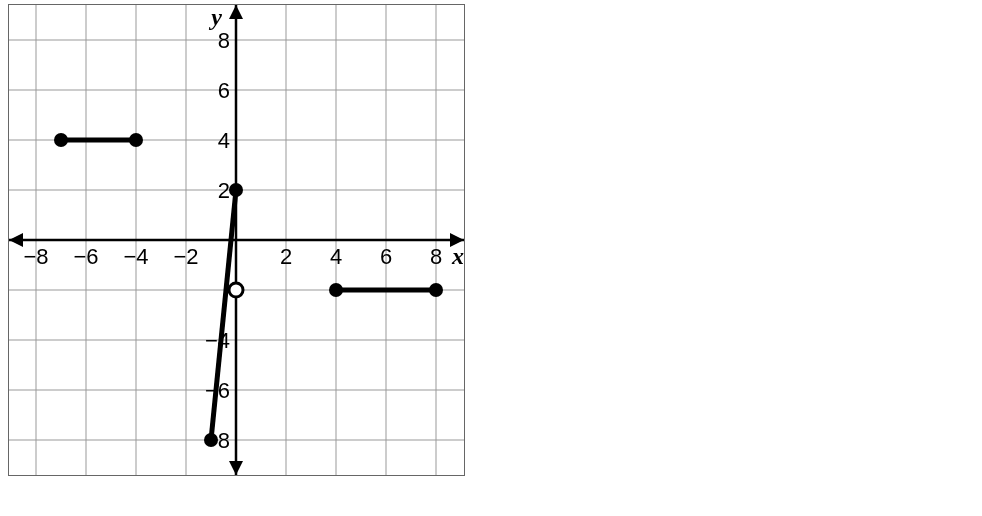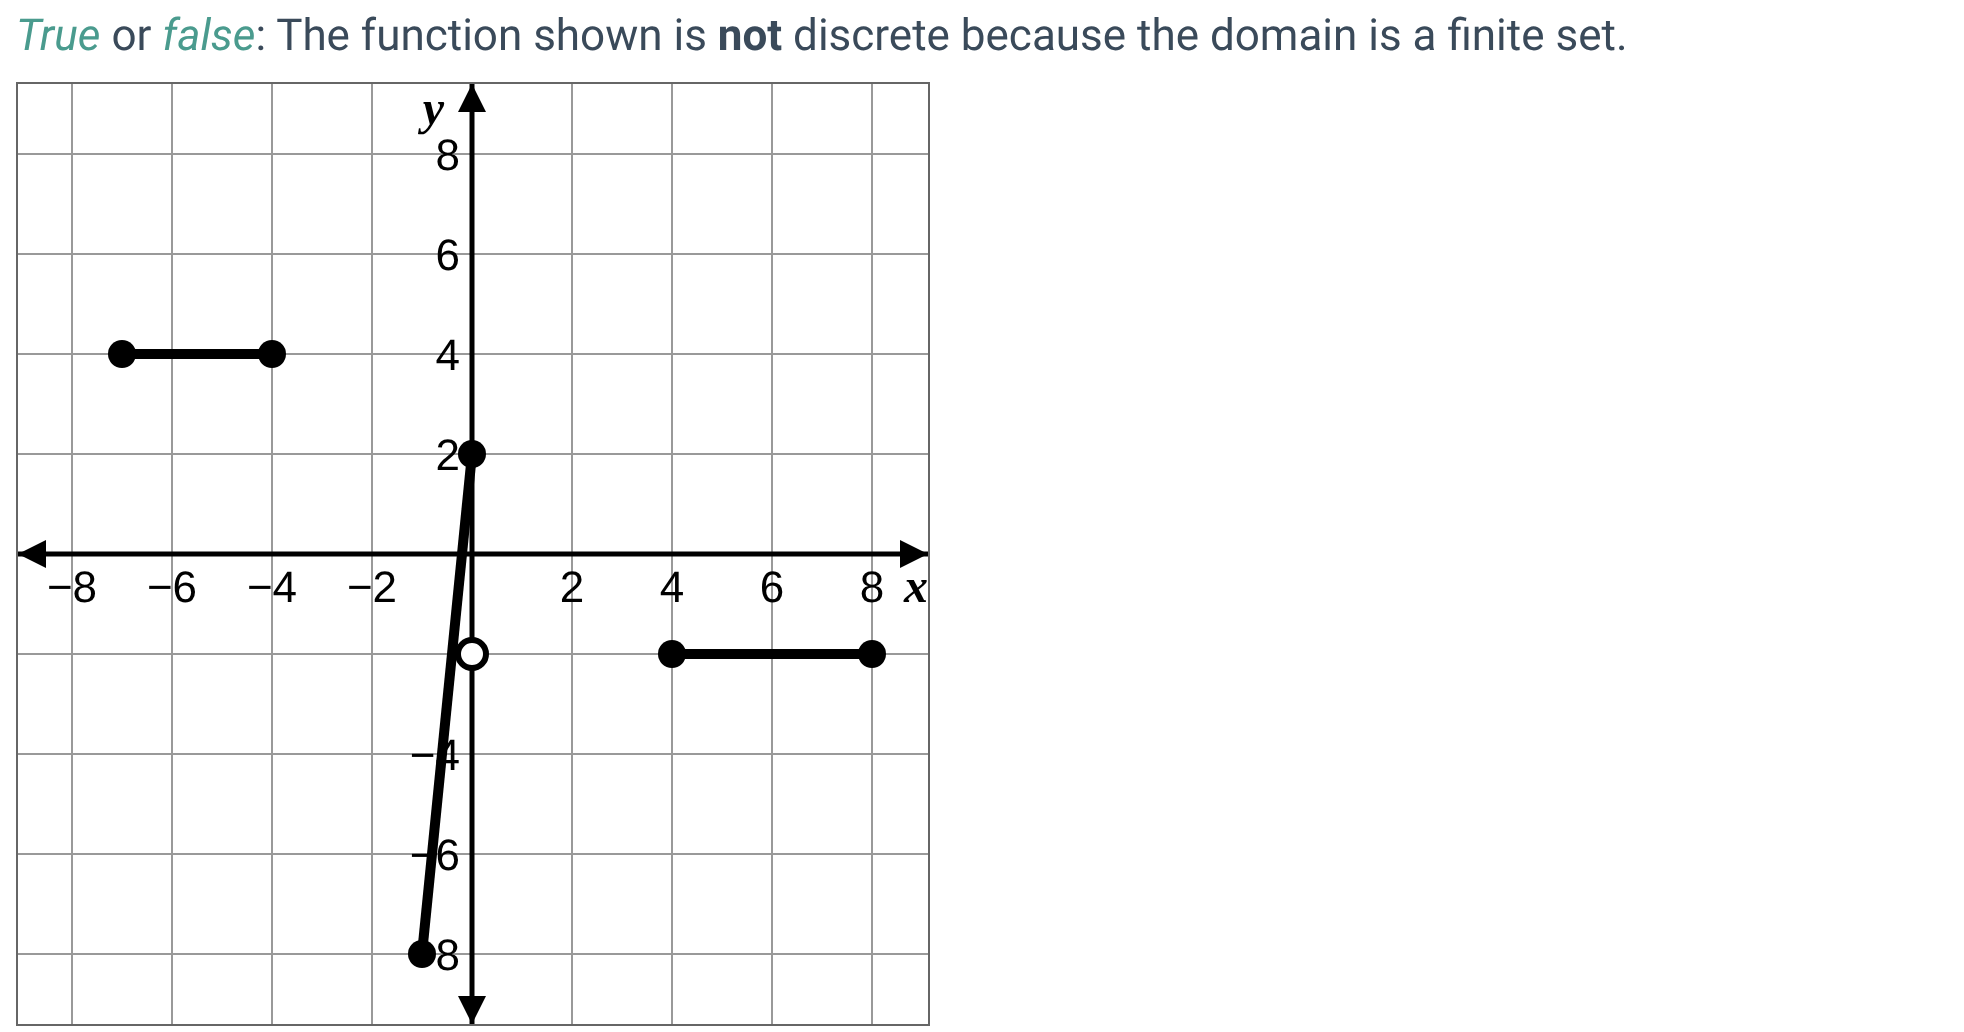--- a/index.html
+++ b/index.html
@@ -52,23 +52,20 @@
   }
   .fn { stroke: #000; stroke-width: 5; fill: none; }
   .dot { fill: #000; }
   .opendot { fill: #fff; stroke: #000; stroke-width: 3; }
   .arrow { fill: #000; }
 </style>
 </head>
 <body>
 
 <div class="container">
-  <div class="question">
-    <span class="italic">True</span><span class="or"> or </span><span class="italic">false</span><span>: </span><span>The function shown is </span><span class="bold">not</span><span> discrete because the domain is a finite set.</span>
-  </div>
 
   <div class="graph-wrap">
     <svg id="graph-svg" width="455" height="470">
         <line x1="27" y1="0" x2="27" y2="470" class="grid-line"></line>
         <line x1="77" y1="0" x2="77" y2="470" class="grid-line"></line>
         <line x1="127" y1="0" x2="127" y2="470" class="grid-line"></line>
         <line x1="177" y1="0" x2="177" y2="470" class="grid-line"></line>
         <line x1="227" y1="0" x2="227" y2="470" class="grid-line"></line>
         <line x1="277" y1="0" x2="277" y2="470" class="grid-line"></line>
         <line x1="327" y1="0" x2="327" y2="470" class="grid-line"></line>

